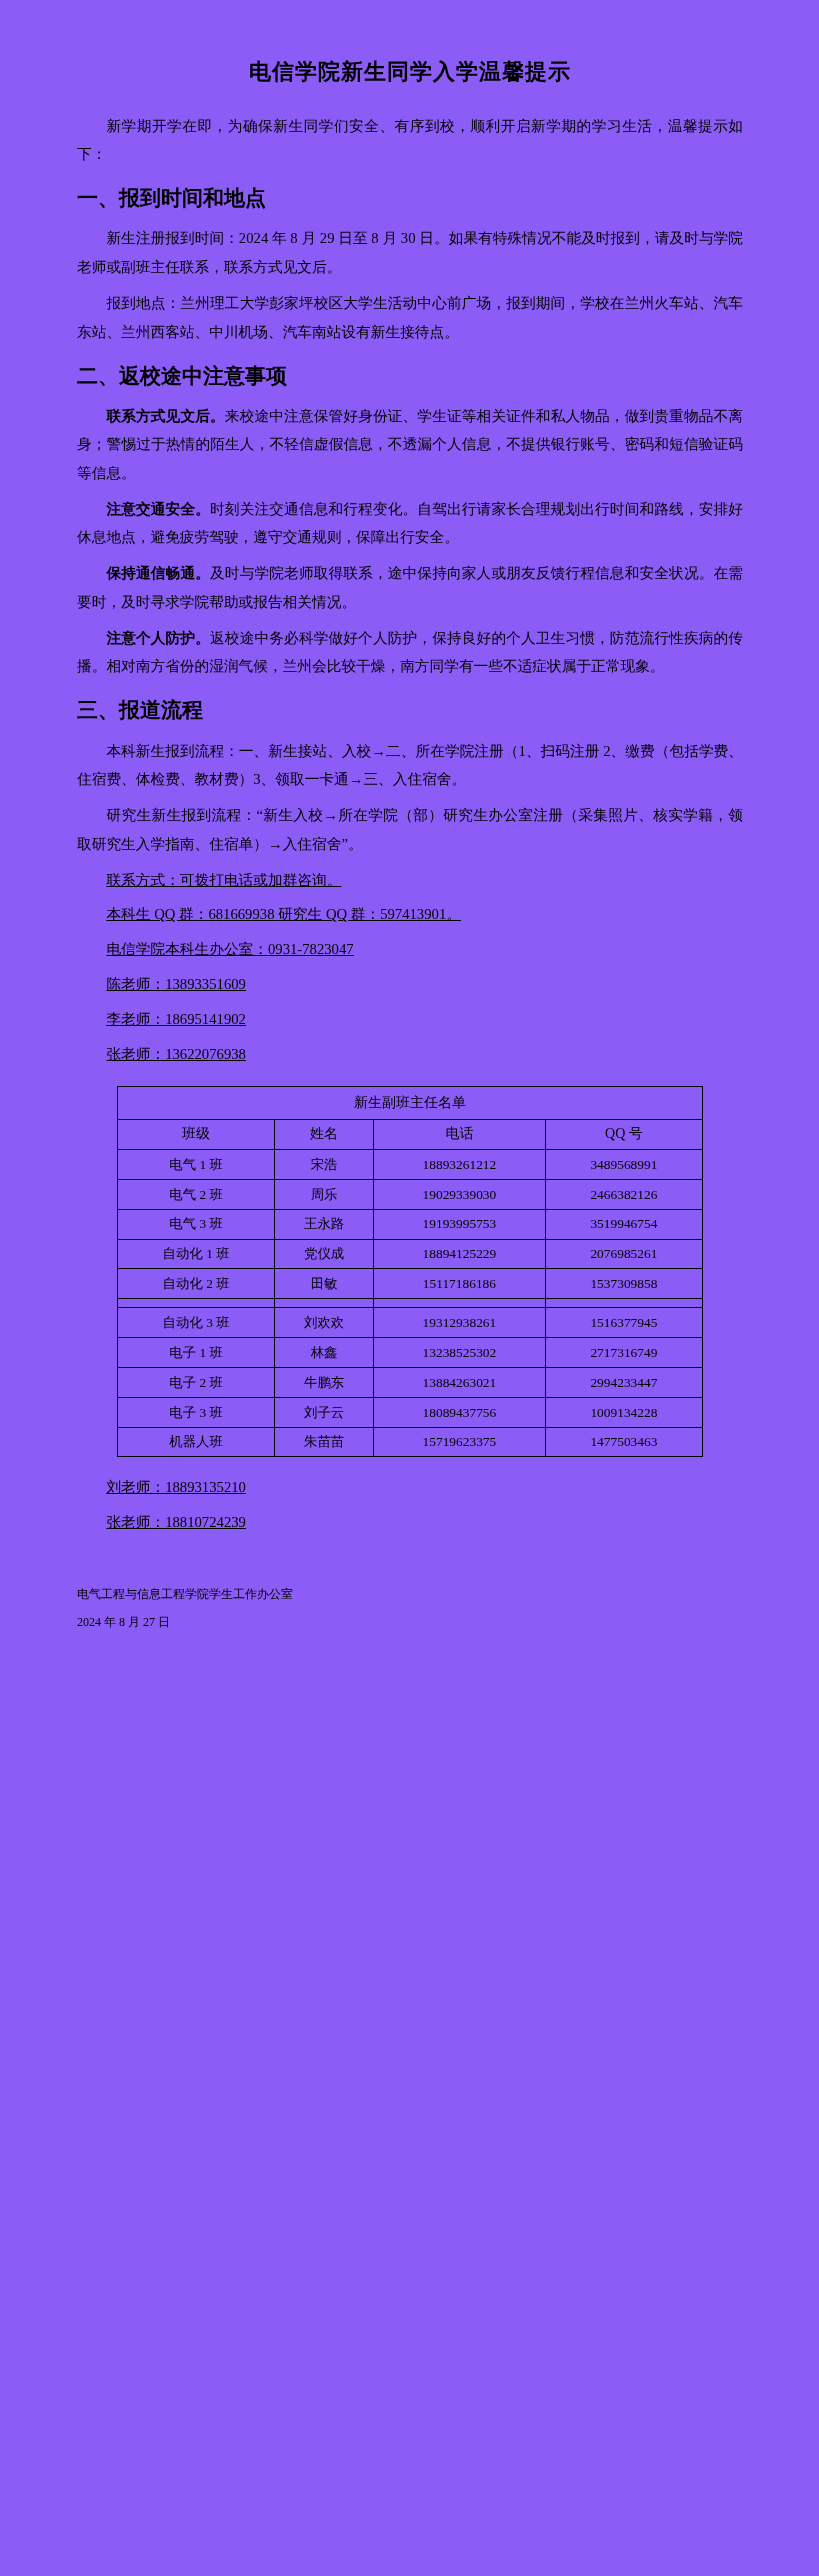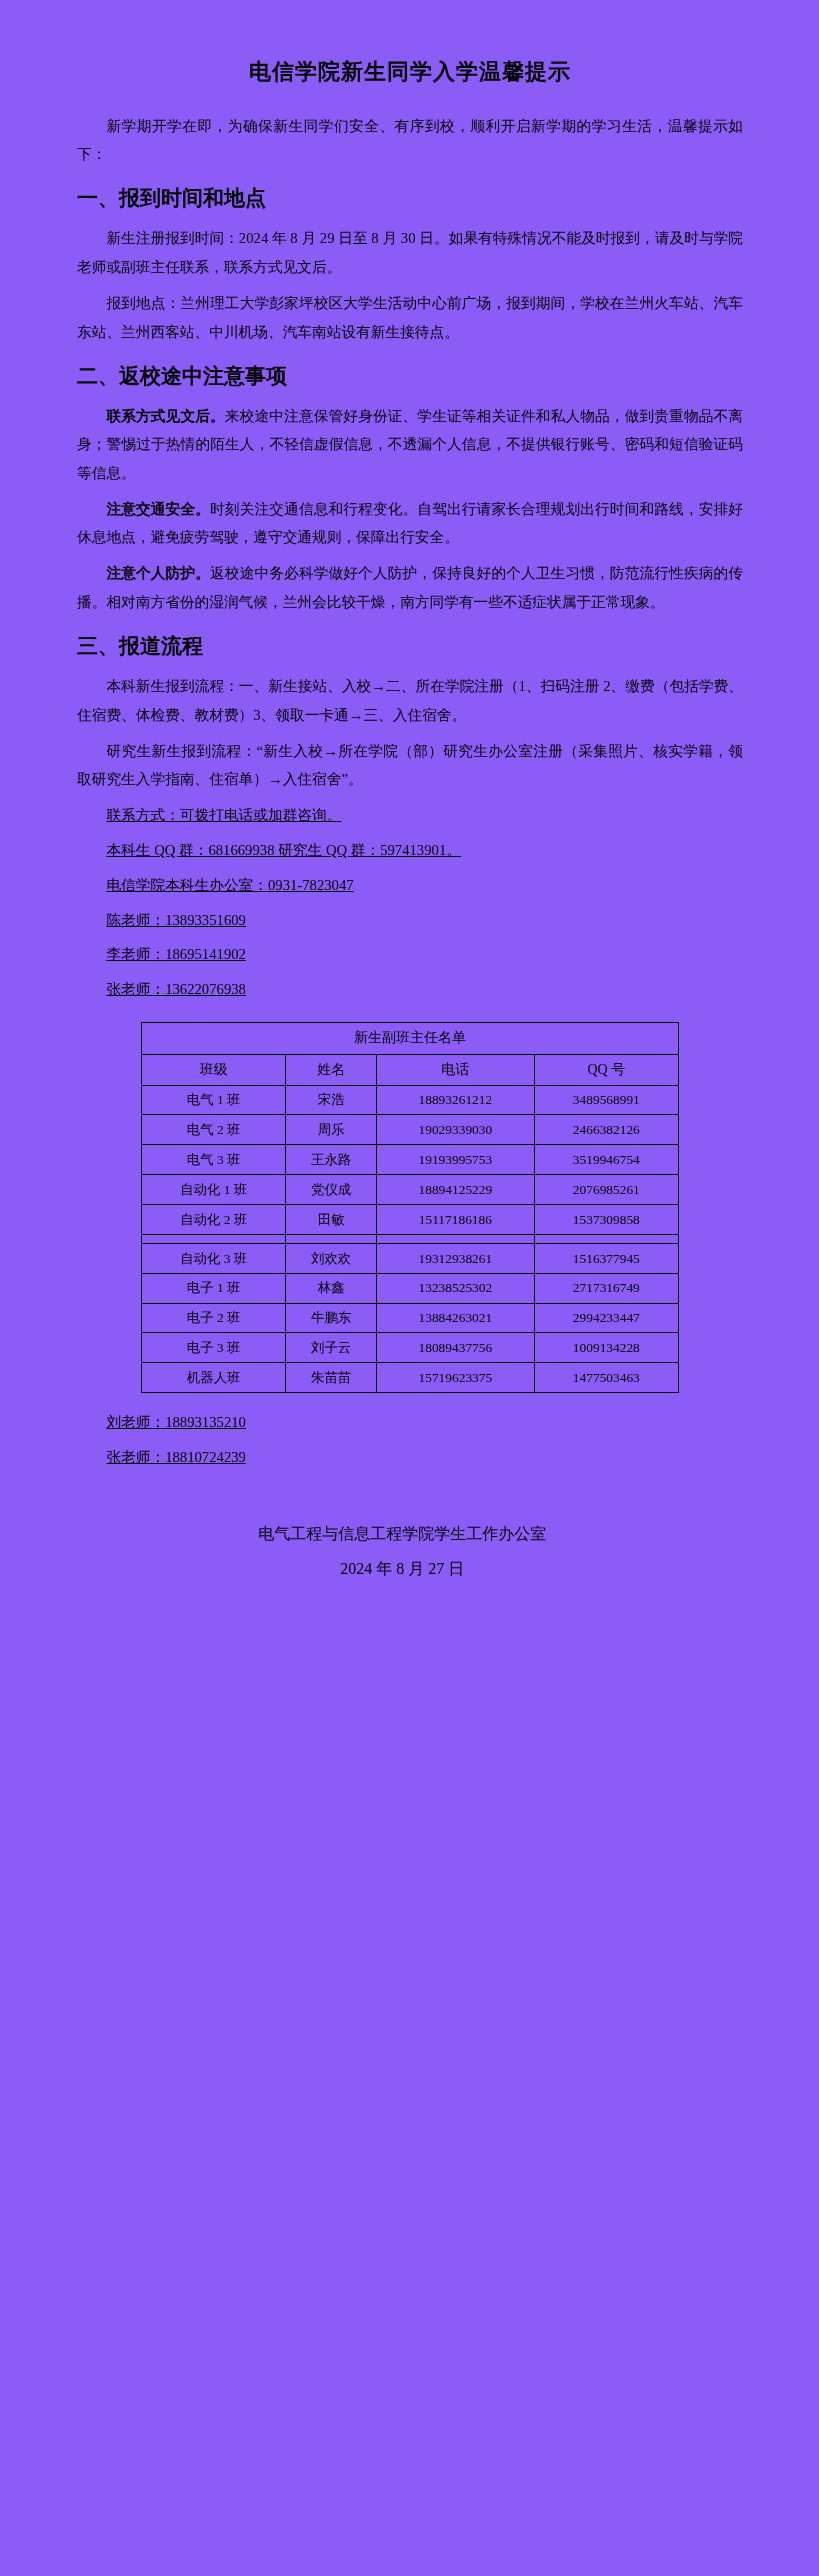--- a/index.html
+++ b/index.html
@@ -52,21 +52,21 @@
     text-indent: 2em;
     text-decoration: underline;
   }
   .table-wrap {
     margin: 17.6px 0 15.5px 0;
     display: flex;
     justify-content: center;
   }
   table.roster {
     border-collapse: collapse;
-    width: 538px;
+    width: 586px;
     font-size: 13.4px;
   }
   table.roster td, table.roster th {
     border: 0.5px solid #000000;
     text-align: center;
     padding: 5.7px 2.1px;
     font-weight: normal;
     line-height: 1.3;
     height: 13.4px;
   }
@@ -80,22 +80,22 @@
   table.roster tr.gap-row td {
     border-left: 0.5px solid #000000;
     border-right: 0.5px solid #000000;
     border-top: none;
     border-bottom: none;
     height: 8.3px;
     padding: 0;
   }
   .footer {
     margin-top: 46px;
-    text-align: center;
-    font-size: 16px;
+    text-align: left;
+    font-size: 12px;
     line-height: 2.0;
     padding-right: 15.5px;
   }
   .footer div {
     margin-bottom: 3.1px;
   }
 </style>
 </head>
 <body>
 
@@ -105,20 +105,21 @@
 
   <p class="para">新学期开学在即，为确保新生同学们安全、有序到校，顺利开启新学期的学习生活，温馨提示如下：</p>
 
   <p class="section">一、报到时间和地点</p>
   <p class="para">新生注册报到时间：2024 年 8 月 29 日至 8 月 30 日。如果有特殊情况不能及时报到，请及时与学院老师或副班主任联系，联系方式见文后。</p>
   <p class="para">报到地点：兰州理工大学彭家坪校区大学生活动中心前广场，报到期间，学校在兰州火车站、汽车东站、兰州西客站、中川机场、汽车南站设有新生接待点。</p>
 
   <p class="section">二、返校途中注意事项</p>
   <p class="para"><span class="lead">联系方式见文后。</span><span>来校途中注意保管好身份证、学生证等相关证件和私人物品，做到贵重物品不离身；警惕过于热情的陌生人，不轻信虚假信息，不透漏个人信息，不提供银行账号、密码和短信验证码等信息。</span></p>
   <p class="para"><span class="lead">注意交通安全。</span><span>时刻关注交通信息和行程变化。自驾出行请家长合理规划出行时间和路线，安排好休息地点，避免疲劳驾驶，遵守交通规则，保障出行安全。</span></p>
+  <p class="para"><span class="lead">保持通信畅通。</span><span>及时与学院老师取得联系，途中保持向家人或朋友反馈行程信息和安全状况。在需要时，及时寻求学院帮助或报告相关情况。</span></p>
   <p class="para"><span class="lead">注意个人防护。</span><span>返校途中务必科学做好个人防护，保持良好的个人卫生习惯，防范流行性疾病的传播。相对南方省份的湿润气候，兰州会比较干燥，南方同学有一些不适症状属于正常现象。</span></p>
 
   <p class="section">三、报道流程</p>
   <p class="para">本科新生报到流程：一、新生接站、入校→二、所在学院注册（1、扫码注册 2、缴费（包括学费、住宿费、体检费、教材费）3、领取一卡通→三、入住宿舍。</p>
   <p class="para">研究生新生报到流程：“新生入校→所在学院（部）研究生办公室注册（采集照片、核实学籍，领取研究生入学指南、住宿单）→入住宿舍”。</p>
 
   <p class="contact">联系方式：可拨打电话或加群咨询。</p>
   <p class="contact">本科生 QQ 群：681669938 研究生 QQ 群：597413901。</p>
   <p class="contact">电信学院本科生办公室：0931-7823047</p>
   <p class="contact">陈老师：13893351609</p>

